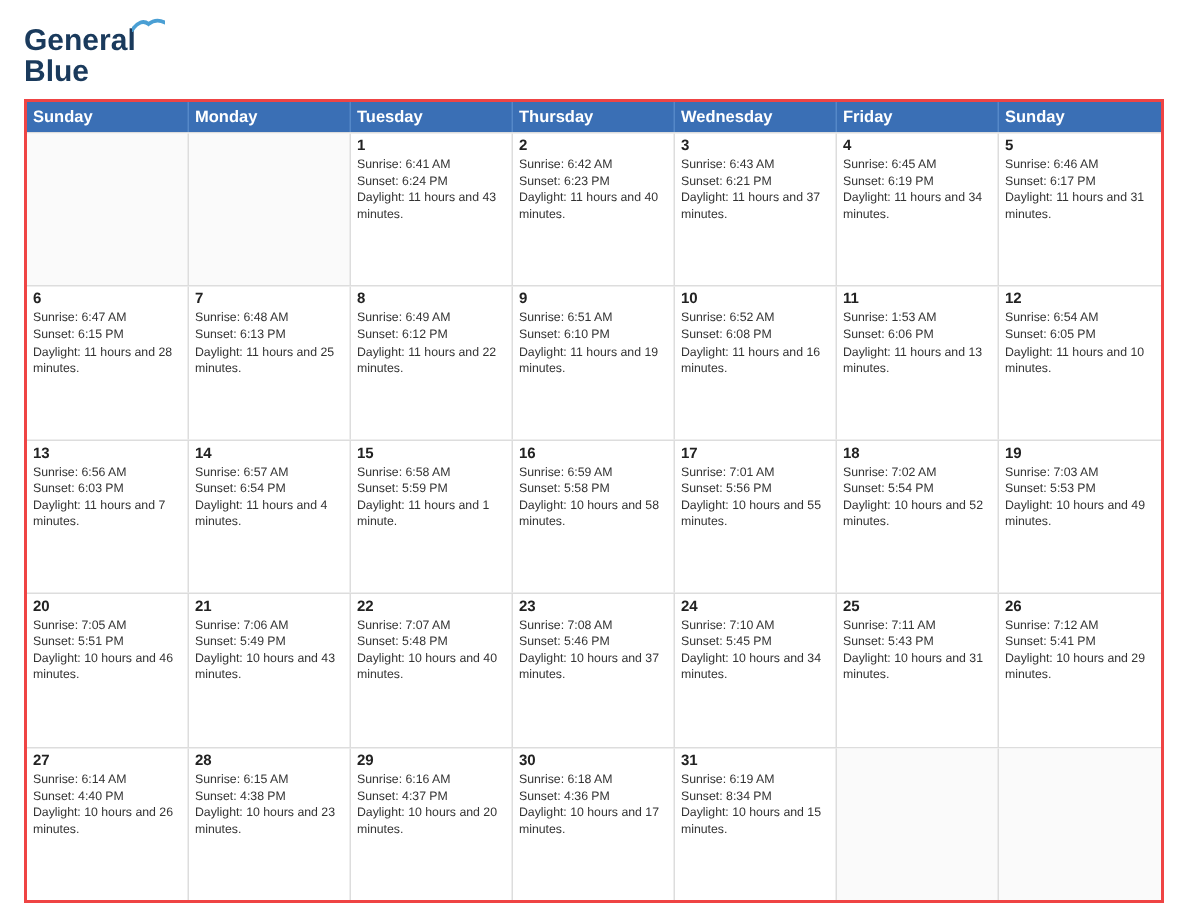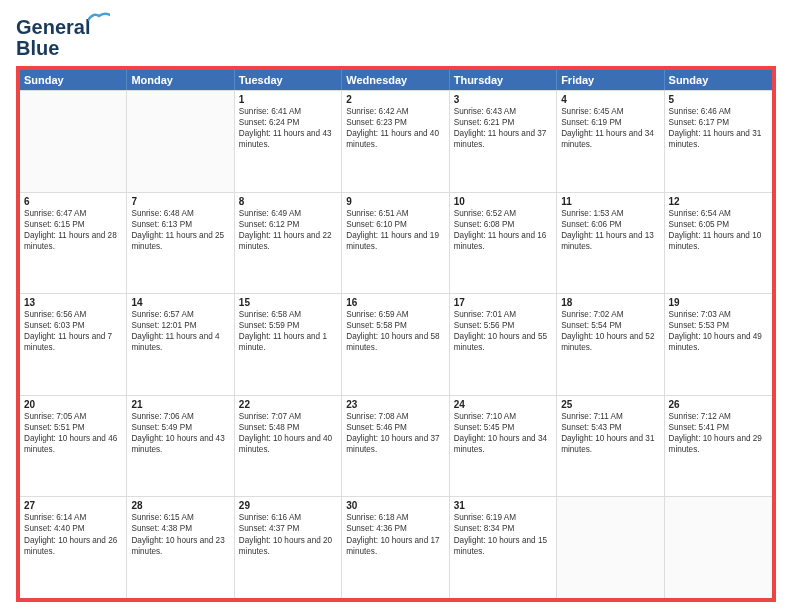--- a/index.html
+++ b/index.html
@@ -37,21 +37,21 @@
       font-weight: normal;
     }
     .location {
       font-size: 13px;
       color: #555;
     }
     .calendar {
       flex: 1;
       display: flex;
       flex-direction: column;
-      border: 4px solid #ef4444;
+      border: 2px solid #ef4444;
     }
     .cal-header {
       display: grid;
       grid-template-columns: repeat(7, 1fr);
       background: #3a6fb5;
     }
     .cal-header-cell {
       color: #fff;
       font-size: 11px;
       font-weight: bold;
@@ -113,22 +113,22 @@
       <div class="month-title"></div>
       <div class="location"></div>
     </div>
   </div>
 
   <div class="calendar">
     <div class="cal-header">
     <div class="cal-header-cell">Sunday</div>
         <div class="cal-header-cell">Monday</div>
         <div class="cal-header-cell">Tuesday</div>
+        <div class="cal-header-cell">Thursday</div>
         <div class="cal-header-cell">Wednesday</div>
-        <div class="cal-header-cell">Thursday</div>
         <div class="cal-header-cell">Friday</div>
         <div class="cal-header-cell">Sunday</div>
       </div>
     <div class="cal-body">
     <div class="cal-row">
           <div class="cal-cell empty"></div>
           <div class="cal-cell empty"></div>
           <div class="cal-cell">
             <div class="day-num">1</div>
             <div class="cell-line">Sunrise: 6:41 AM</div>
@@ -207,21 +207,21 @@
         <div class="cal-row">
           <div class="cal-cell">
             <div class="day-num">13</div>
             <div class="cell-line">Sunrise: 6:56 AM</div>
             <div class="cell-line">Sunset: 6:03 PM</div>
             <div class="cell-line">Daylight: 11 hours and 7 minutes.</div>
           </div>
           <div class="cal-cell">
             <div class="day-num">14</div>
             <div class="cell-line">Sunrise: 6:57 AM</div>
-            <div class="cell-line">Sunset: 12:01 PM</div>
+            <div class="cell-line">Sunset: 6:54 PM</div>
             <div class="cell-line">Daylight: 11 hours and 4 minutes.</div>
           </div>
           <div class="cal-cell">
             <div class="day-num">15</div>
             <div class="cell-line">Sunrise: 6:58 AM</div>
             <div class="cell-line">Sunset: 5:59 PM</div>
             <div class="cell-line">Daylight: 11 hours and 1 minute.</div>
           </div>
           <div class="cal-cell">
             <div class="day-num">16</div>

